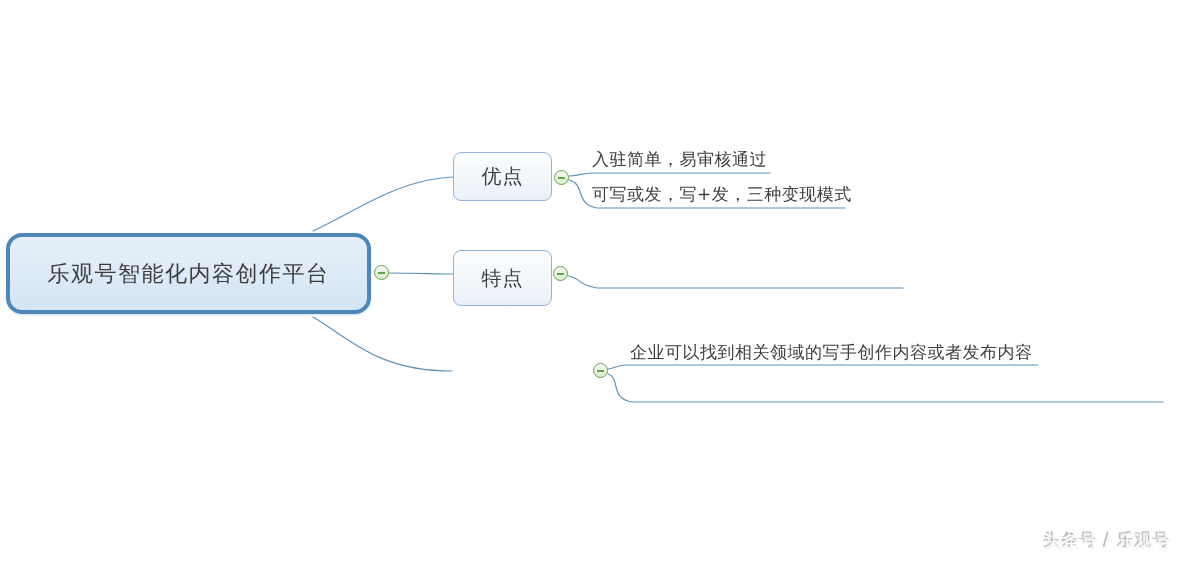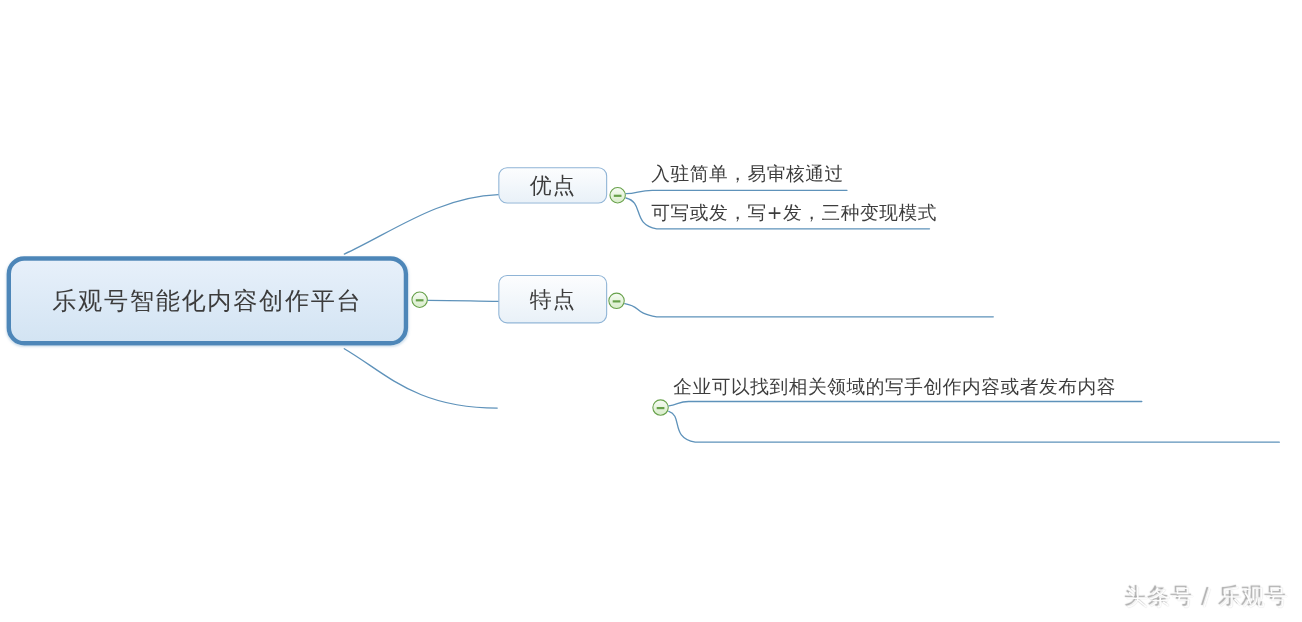--- a/index.html
+++ b/index.html
@@ -39,35 +39,35 @@
     letter-spacing: 1.5px;
     box-shadow: 0 1px 2px rgba(77,134,184,0.25);
   }
   .branch-topic {
     border: 1px solid #8fb4d6;
     border-radius: 8px;
     background: linear-gradient(180deg, #fcfdfe 0%, #e9f1f8 100%);
     font-size: 20px;
     letter-spacing: 1px;
   }
-  .branch-advantages { left: 453px; top: 152px; width: 99px;  height: 33px; }
-  .branch-features   { left: 453px; top: 250px; width: 99px;  height: 44px; }
+  .branch-advantages { left: 453px; top: 152px; width: 99px;  height: 49px; }
+  .branch-features   { left: 453px; top: 250px; width: 99px;  height: 56px; }
   .branch-operations { left: 452px; top: 346px; width: 140px; height: 51px; }
   .leaf-topic {
     position: absolute;
     white-space: nowrap;
     font-size: 17px;
     letter-spacing: 0.5px;
     color: #3d3d3d;
     cursor: default;
   }
   .leaf-a1 { left: 592px; top: 146px; line-height: 26px; }
   .leaf-a2 { left: 592px; top: 181px; line-height: 26px; }
   .leaf-f1 { left: 592px; top: 261px; line-height: 26px; }
-  .leaf-o1 { left: 612px; top: 340px; line-height: 24px; }
+  .leaf-o1 { left: 630px; top: 340px; line-height: 24px; }
   .leaf-o2 { left: 632px; top: 376px; line-height: 24px; }
   .collapse {
     position: absolute;
     width: 15px; height: 15px;
     box-sizing: border-box;
     border: 1px solid #67a14a;
     border-radius: 50%;
     background: linear-gradient(180deg, #f6fbf3 0%, #d9edcb 100%);
     cursor: pointer;
   }
@@ -78,21 +78,21 @@
     width: 7px; height: 1.5px;
     background: #67a14a;
   }
   .collapse-root       { left: 374px; top: 265px; }
   .collapse-advantages { left: 554px; top: 170px; }
   .collapse-features   { left: 553px; top: 266px; }
   .collapse-operations { left: 593px; top: 363px; }
   .watermark {
     position: absolute;
     right: 12px; top: 530px;
-    font-size: 20px;
+    font-size: 17px;
     letter-spacing: 1px;
     color: #fdfdfd;
     text-shadow: -2px -2px 1px #a8a8a8, 0 0 1px #cfcfcf;
   }
 </style>
 </head>
 <body>
 
 <div class="canvas">
 

